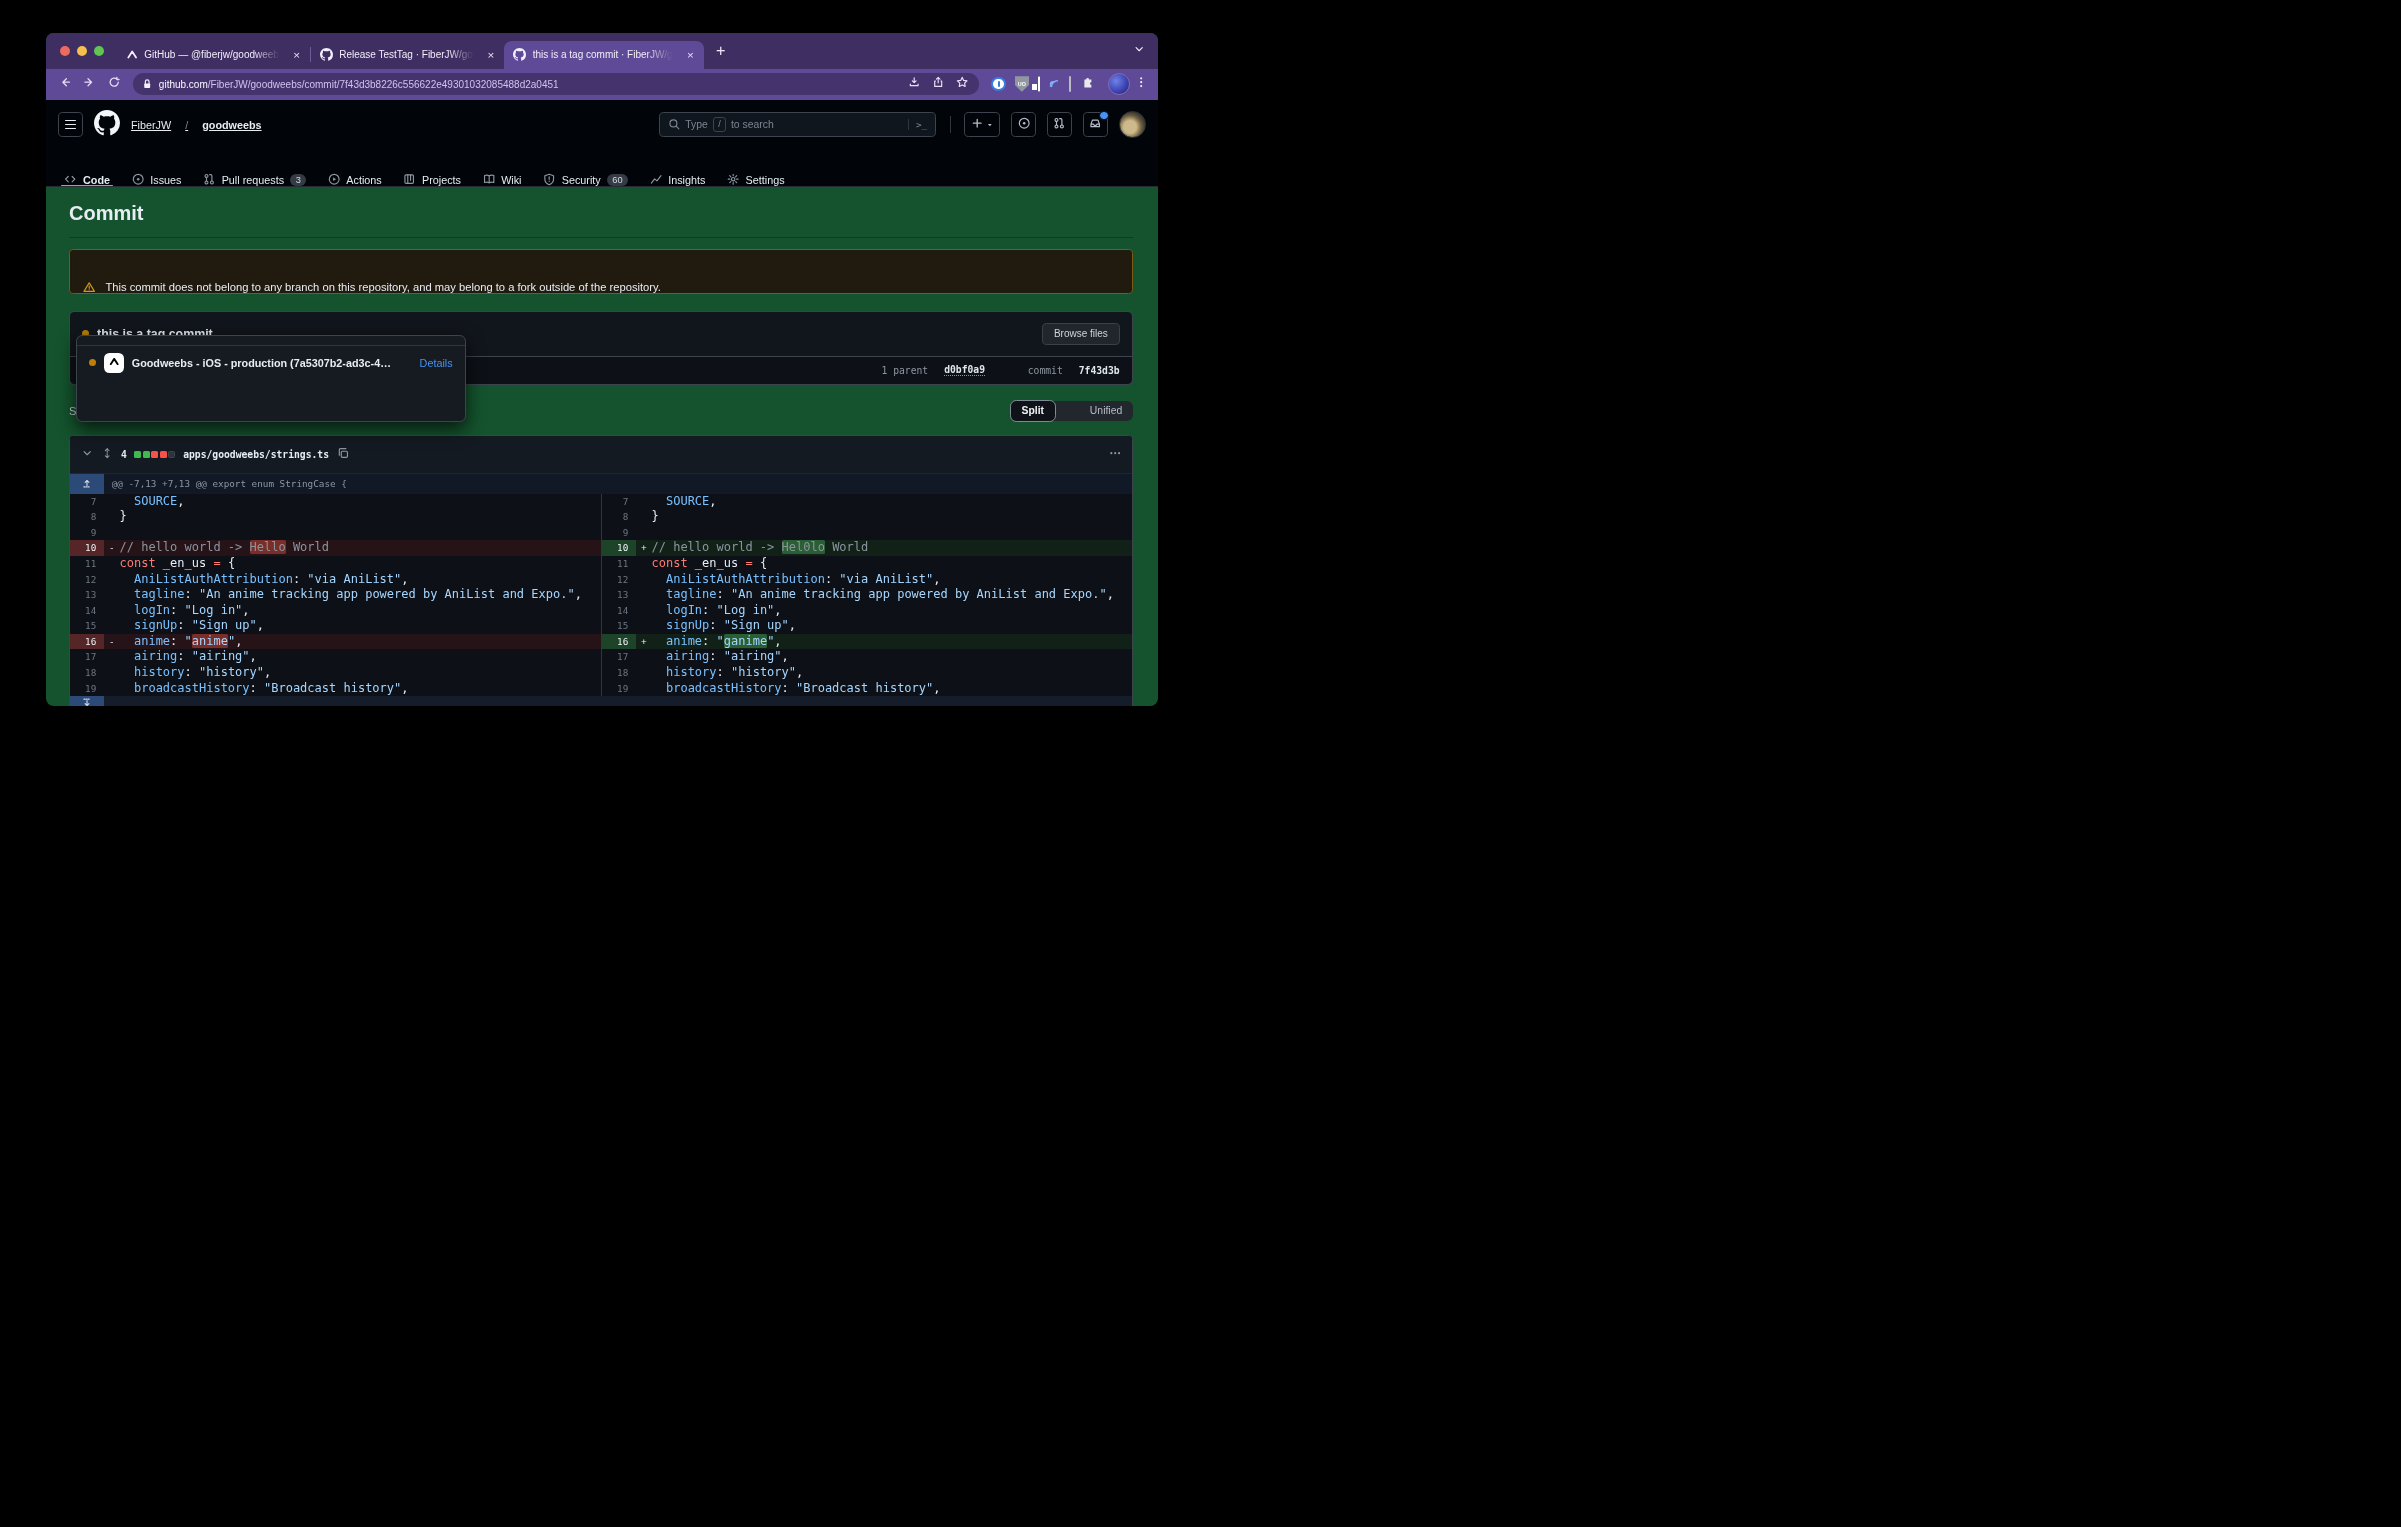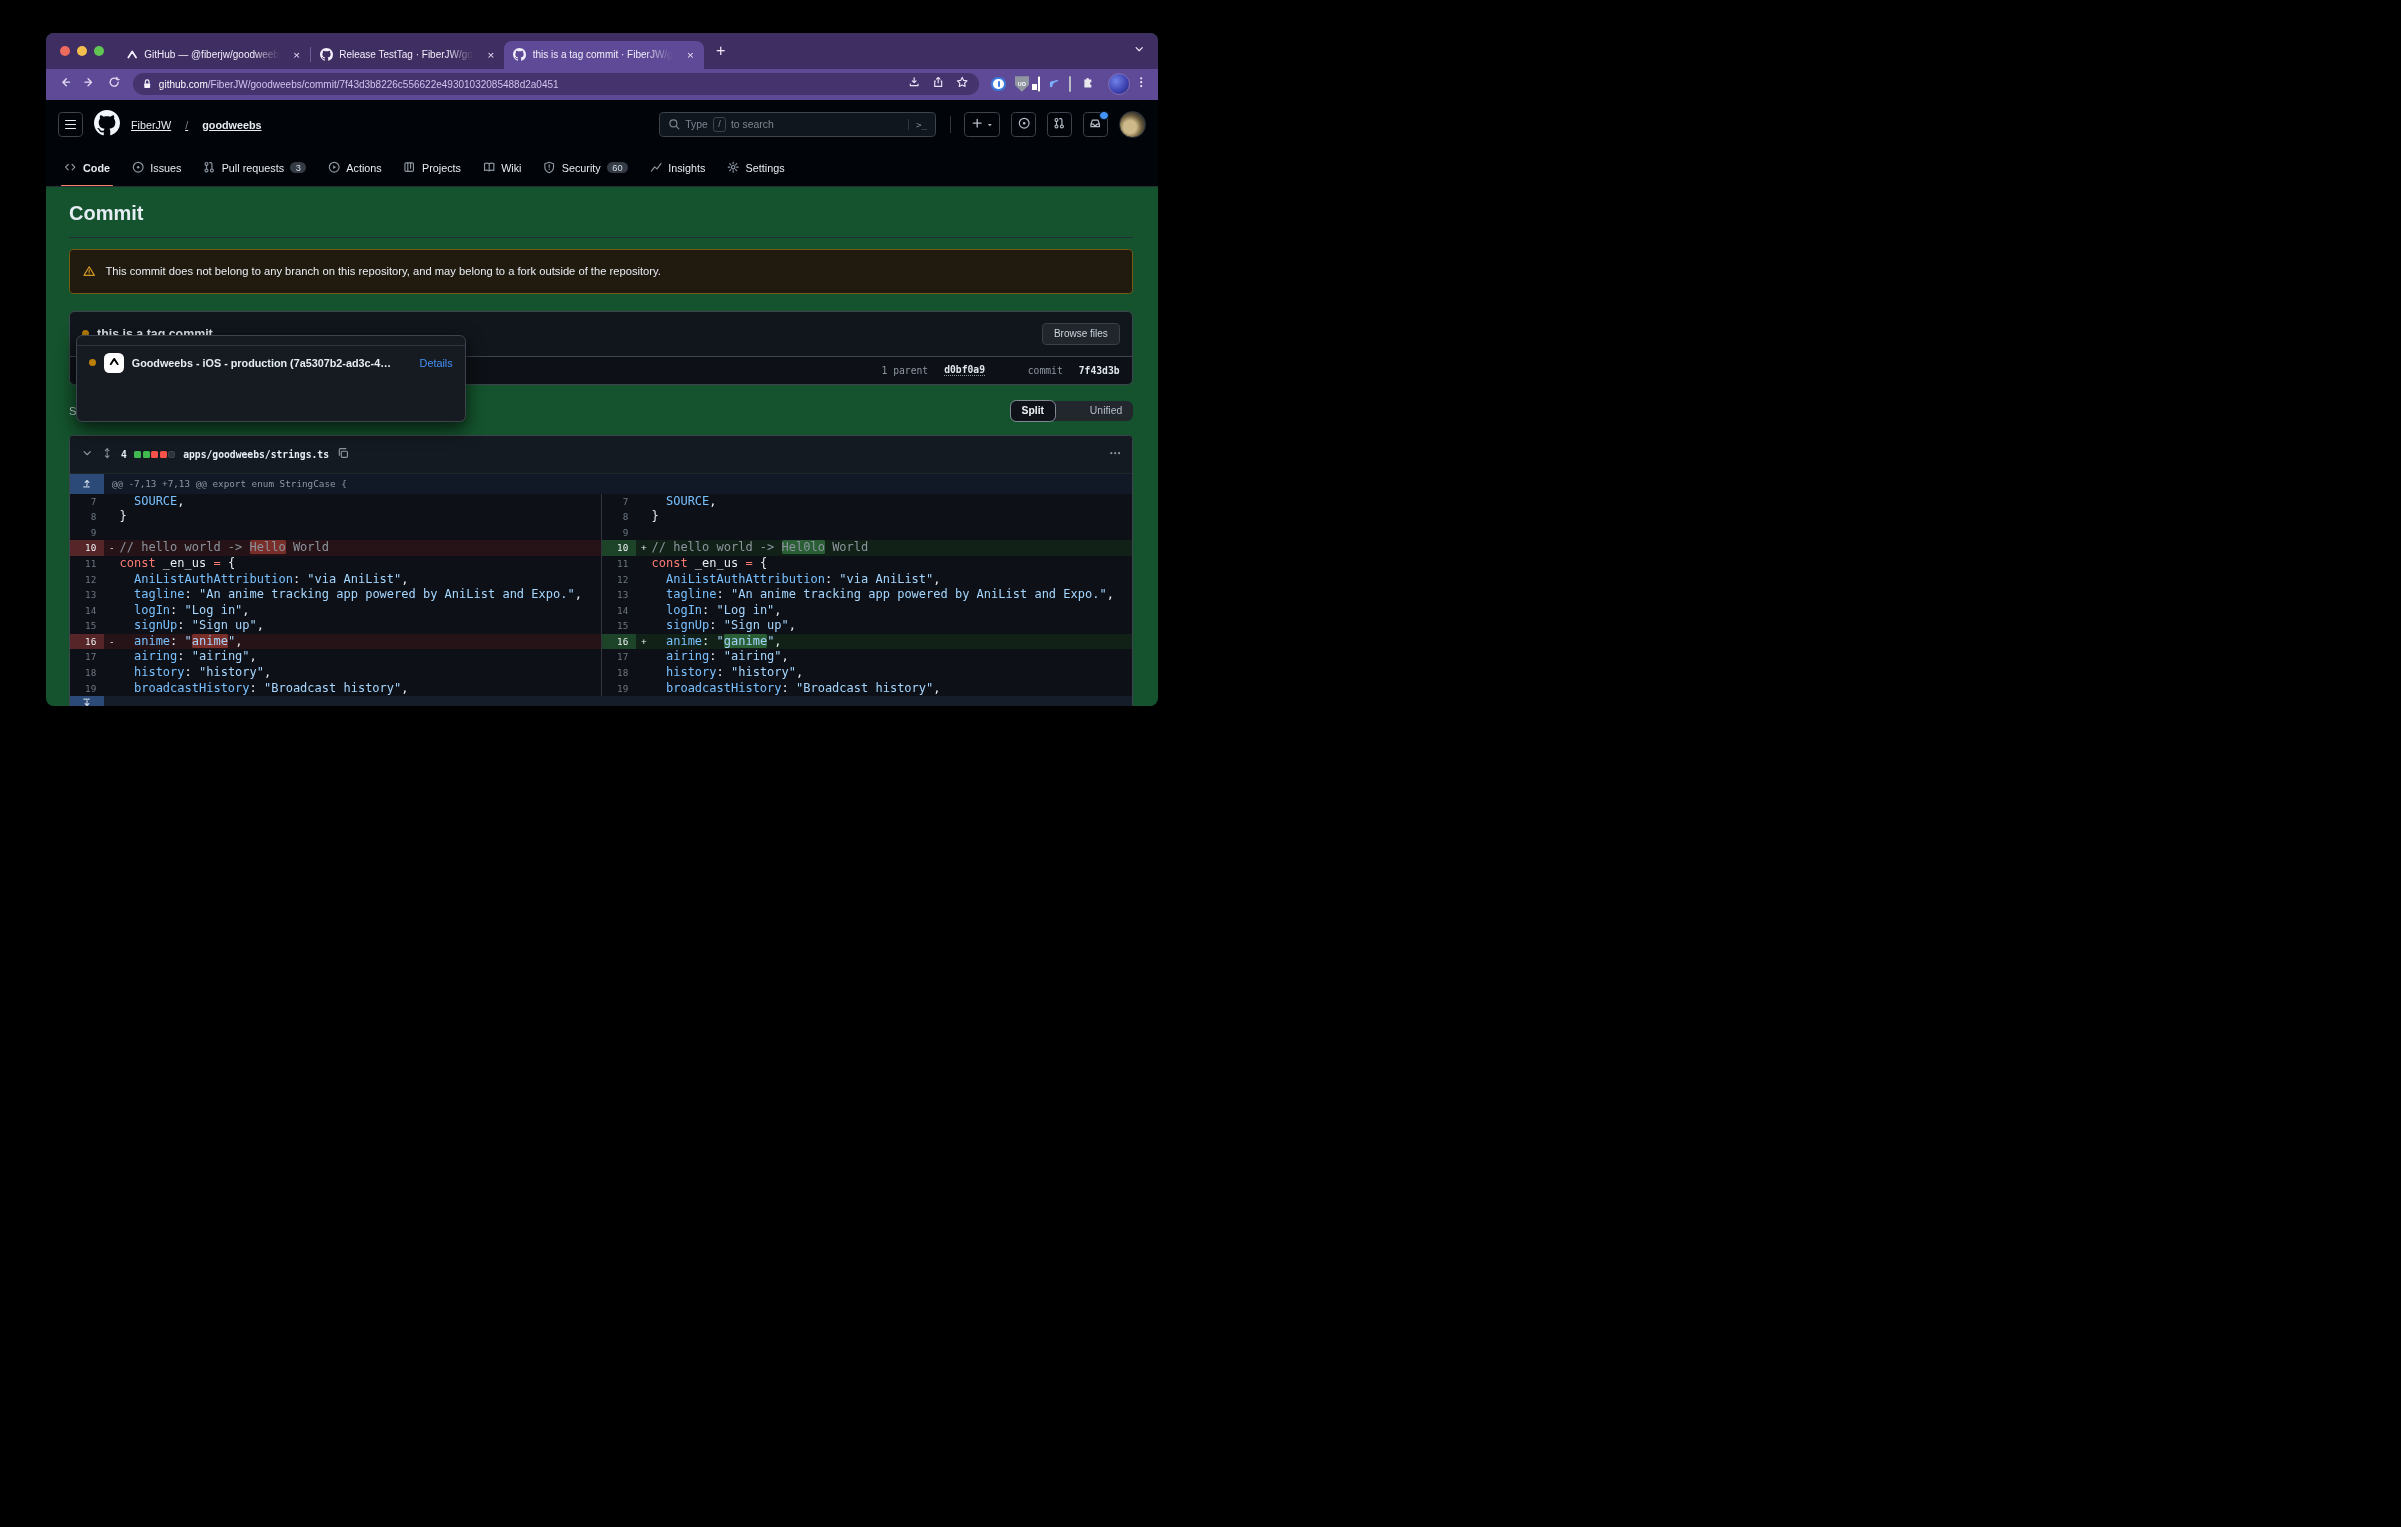--- a/index.html
+++ b/index.html
@@ -53,31 +53,31 @@
   .gh-search .spacer{flex:1;}
   .gh-search .prompt{border-left:0.8px solid #30363d;padding-left:7px;font-size:9.3px;color:#7d8590;}
   .hdr-divider{width:0.8px;height:17px;background:#30363d;margin:0 3.1px;}
   .hbtn{height:25px;min-width:25px;border:0.8px solid #3d444d;border-radius:4.6px;display:flex;align-items:center;justify-content:center;color:#b7bdc8;box-sizing:border-box;position:relative;}
   .hbtn.plus{width:36px;gap:3.1px;}
   .notifdot{position:absolute;top:-2.3px;right:-2.3px;width:7.7px;height:7.7px;border-radius:50%;background:#4493f8;border:1.5px solid #010409;}
   .avatar-gh{width:25px;height:25px;border-radius:50%;background:radial-gradient(circle at 40% 60%,#cdb98a 0 30%,#6a5a3a 55%,#23282e 80%);border:0.8px solid #30363d;}
 
   
   .gh-nav{background:#010409;display:flex;align-items:stretch;padding:0 7.7px;border-bottom:0.8px solid #262c36;height:36px;}
-  .nav-item{display:flex;align-items:center;gap:6.2px;padding:0 10.8px;font-size:10.8px;color:#e6edf3;position:relative;}
+  .nav-item{display:flex;align-items:flex-end;gap:6.2px;padding:0 10.8px;font-size:10.8px;color:#e6edf3;position:relative;}
   .nav-item .nicon{color:#8d96a0;display:flex;}
   .nav-item.active{font-weight:600;}
   .nav-item.active::after{content:"";position:absolute;left:7.7px;right:7.7px;bottom:-0.8px;height:1.5px;border-radius:1.5px;background:#f78166;}
   .badge{background:#343b44;color:#d5dbe1;border-radius:7.7px;padding:0.8px 5.4px;font-size:9.3px;font-weight:400;}
 
   
   .content{padding:0 25px 0 23px;}
   h1.pagetitle{margin:15.5px 0 0;font-size:20px;font-weight:600;color:#e6edf3;}
   .rule{height:0.8px;background:#262c36;margin-top:12.4px;}
-  .banner{margin-top:10.8px;height:45px;border:0.8px solid #7a5a14;background:#211a0f;border-radius:4.6px;display:flex;align-items:center;gap:10px;padding:0 13px;box-sizing:border-box;}
+  .banner{margin-top:10.8px;height:45px;border:0.8px solid #7a5a14;background:#211a0f;border-radius:4.6px;display:flex;align-items:flex-end;gap:10px;padding:0 13px;box-sizing:border-box;}
   .banner .btext{font-size:11.2px;color:#e8eef4;}
   .warn{color:#d29922;display:flex;}
 
   .commit-box{margin-top:17px;border:0.8px solid #3d444d;border-radius:4.6px;}
   .cb-head{display:flex;align-items:center;gap:7.7px;padding:10.8px 12.4px;background:#11161c;border-radius:4.6px 4.6px 0 0;}
   .statusdot{width:7px;height:7px;border-radius:50%;background:#bb8009;flex:none;}
   .cb-title{font-size:12.4px;font-weight:600;color:#e6edf3;}
   .btn{margin-left:auto;background:#21262d;border:0.8px solid #3a4149;border-radius:4.6px;color:#cdd5dd;font-size:10px;font-weight:500;padding:4.6px 10.8px;}
   .cb-foot{border-top:0.8px solid #3d444d;background:#0d1117;border-radius:0 0 4.6px 4.6px;padding:7.7px 12.4px;display:flex;justify-content:flex-end;align-items:center;gap:16px;font-size:9.7px;}
   .cb-foot .lbl{color:#8d96a0;}

